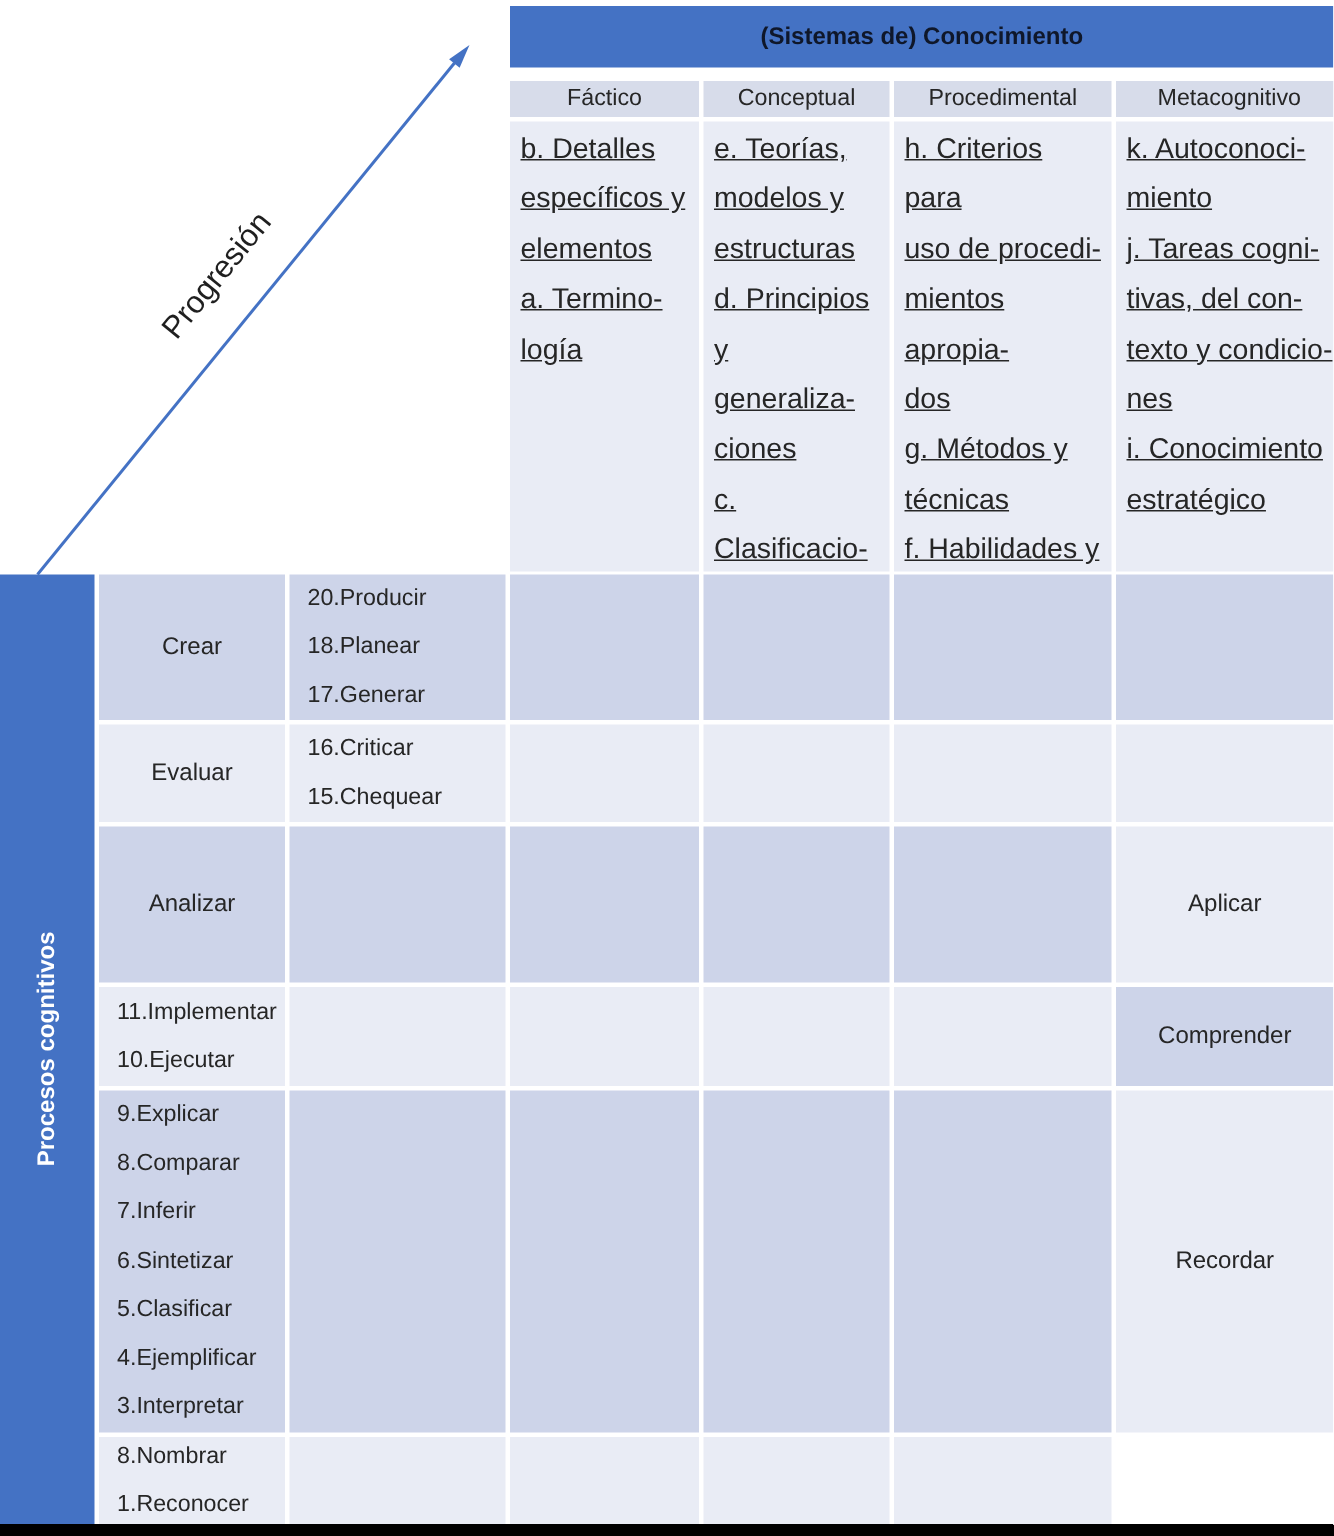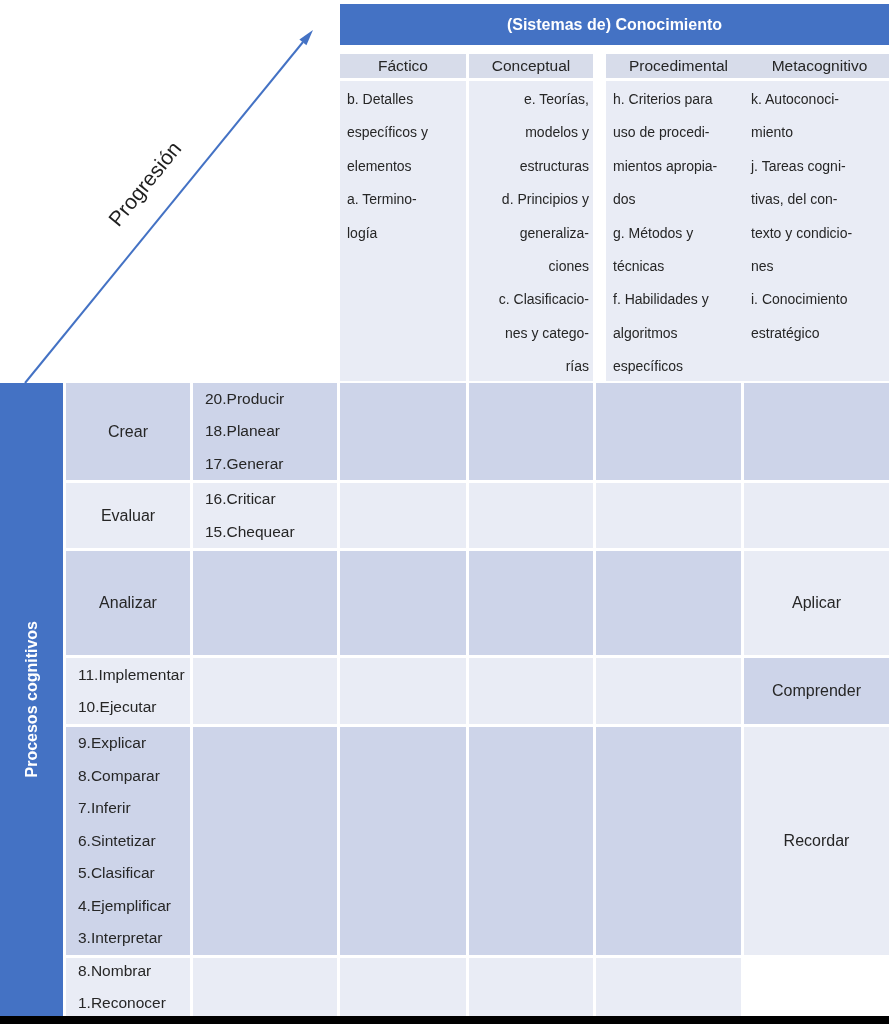--- a/index.html
+++ b/index.html
@@ -15,39 +15,39 @@
   .arrow-svg{position:absolute;left:0;top:0;width:340px;height:385px;}
   .progress-label{
     position:absolute;left:75px;top:172px;width:140px;
     font-size:21px;color:#1f1f1f;text-align:center;
     transform:rotate(-51deg);transform-origin:center center;
   }
   
   .k-title{
     position:absolute;left:340px;top:4px;width:549px;height:41px;
     background:var(--accent-blue,#4472C4);
-    color:#ffffff;font-weight:bold;font-size:16px;
+    color:#0f172a;font-weight:bold;font-size:16px;
     display:flex;align-items:center;justify-content:center;
   }
   .k-col{position:absolute;}
   .k-col .k-head{
     position:absolute;left:0;top:54px;width:100%;height:24px;
     background:var(--header-band,#D7DCEA);
     font-size:15.5px;display:flex;align-items:center;justify-content:center;
   }
   .k-col .k-desc{
     position:absolute;left:0;top:81px;width:100%;height:300px;
     background:var(--row-light,#E9ECF5);
-    font-size:14px;line-height:33.4px;
+    font-size:19px;line-height:33.4px;
     padding:2px 4px 0 7px;box-sizing:border-box;
-    white-space:pre-line;overflow:hidden;
+    white-space:pre-line;overflow:hidden;text-decoration:underline;
   }
   .kc-factico{left:340px;width:126px;top:0;height:385px;}
-  .kc-conceptual{left:469px;width:124px;top:0;height:385px;text-align:right;}
-  .kc-procedimental{left:596px;width:145px;top:0;height:385px;margin-left:10px;}
+  .kc-conceptual{left:469px;width:124px;top:0;height:385px;}
+  .kc-procedimental{left:596px;width:145px;top:0;height:385px;}
   .kc-metacognitivo{left:744px;width:151px;top:0;height:385px;}
   
   .p-bar{
     position:absolute;left:0;top:383px;width:63px;height:633px;
     background:var(--accent-blue,#4472C4);
     display:flex;align-items:center;justify-content:center;
   }
   .p-bar span{
     writing-mode:vertical-rl;transform:rotate(180deg);
     color:#ffffff;font-weight:bold;font-size:16px;white-space:nowrap;

